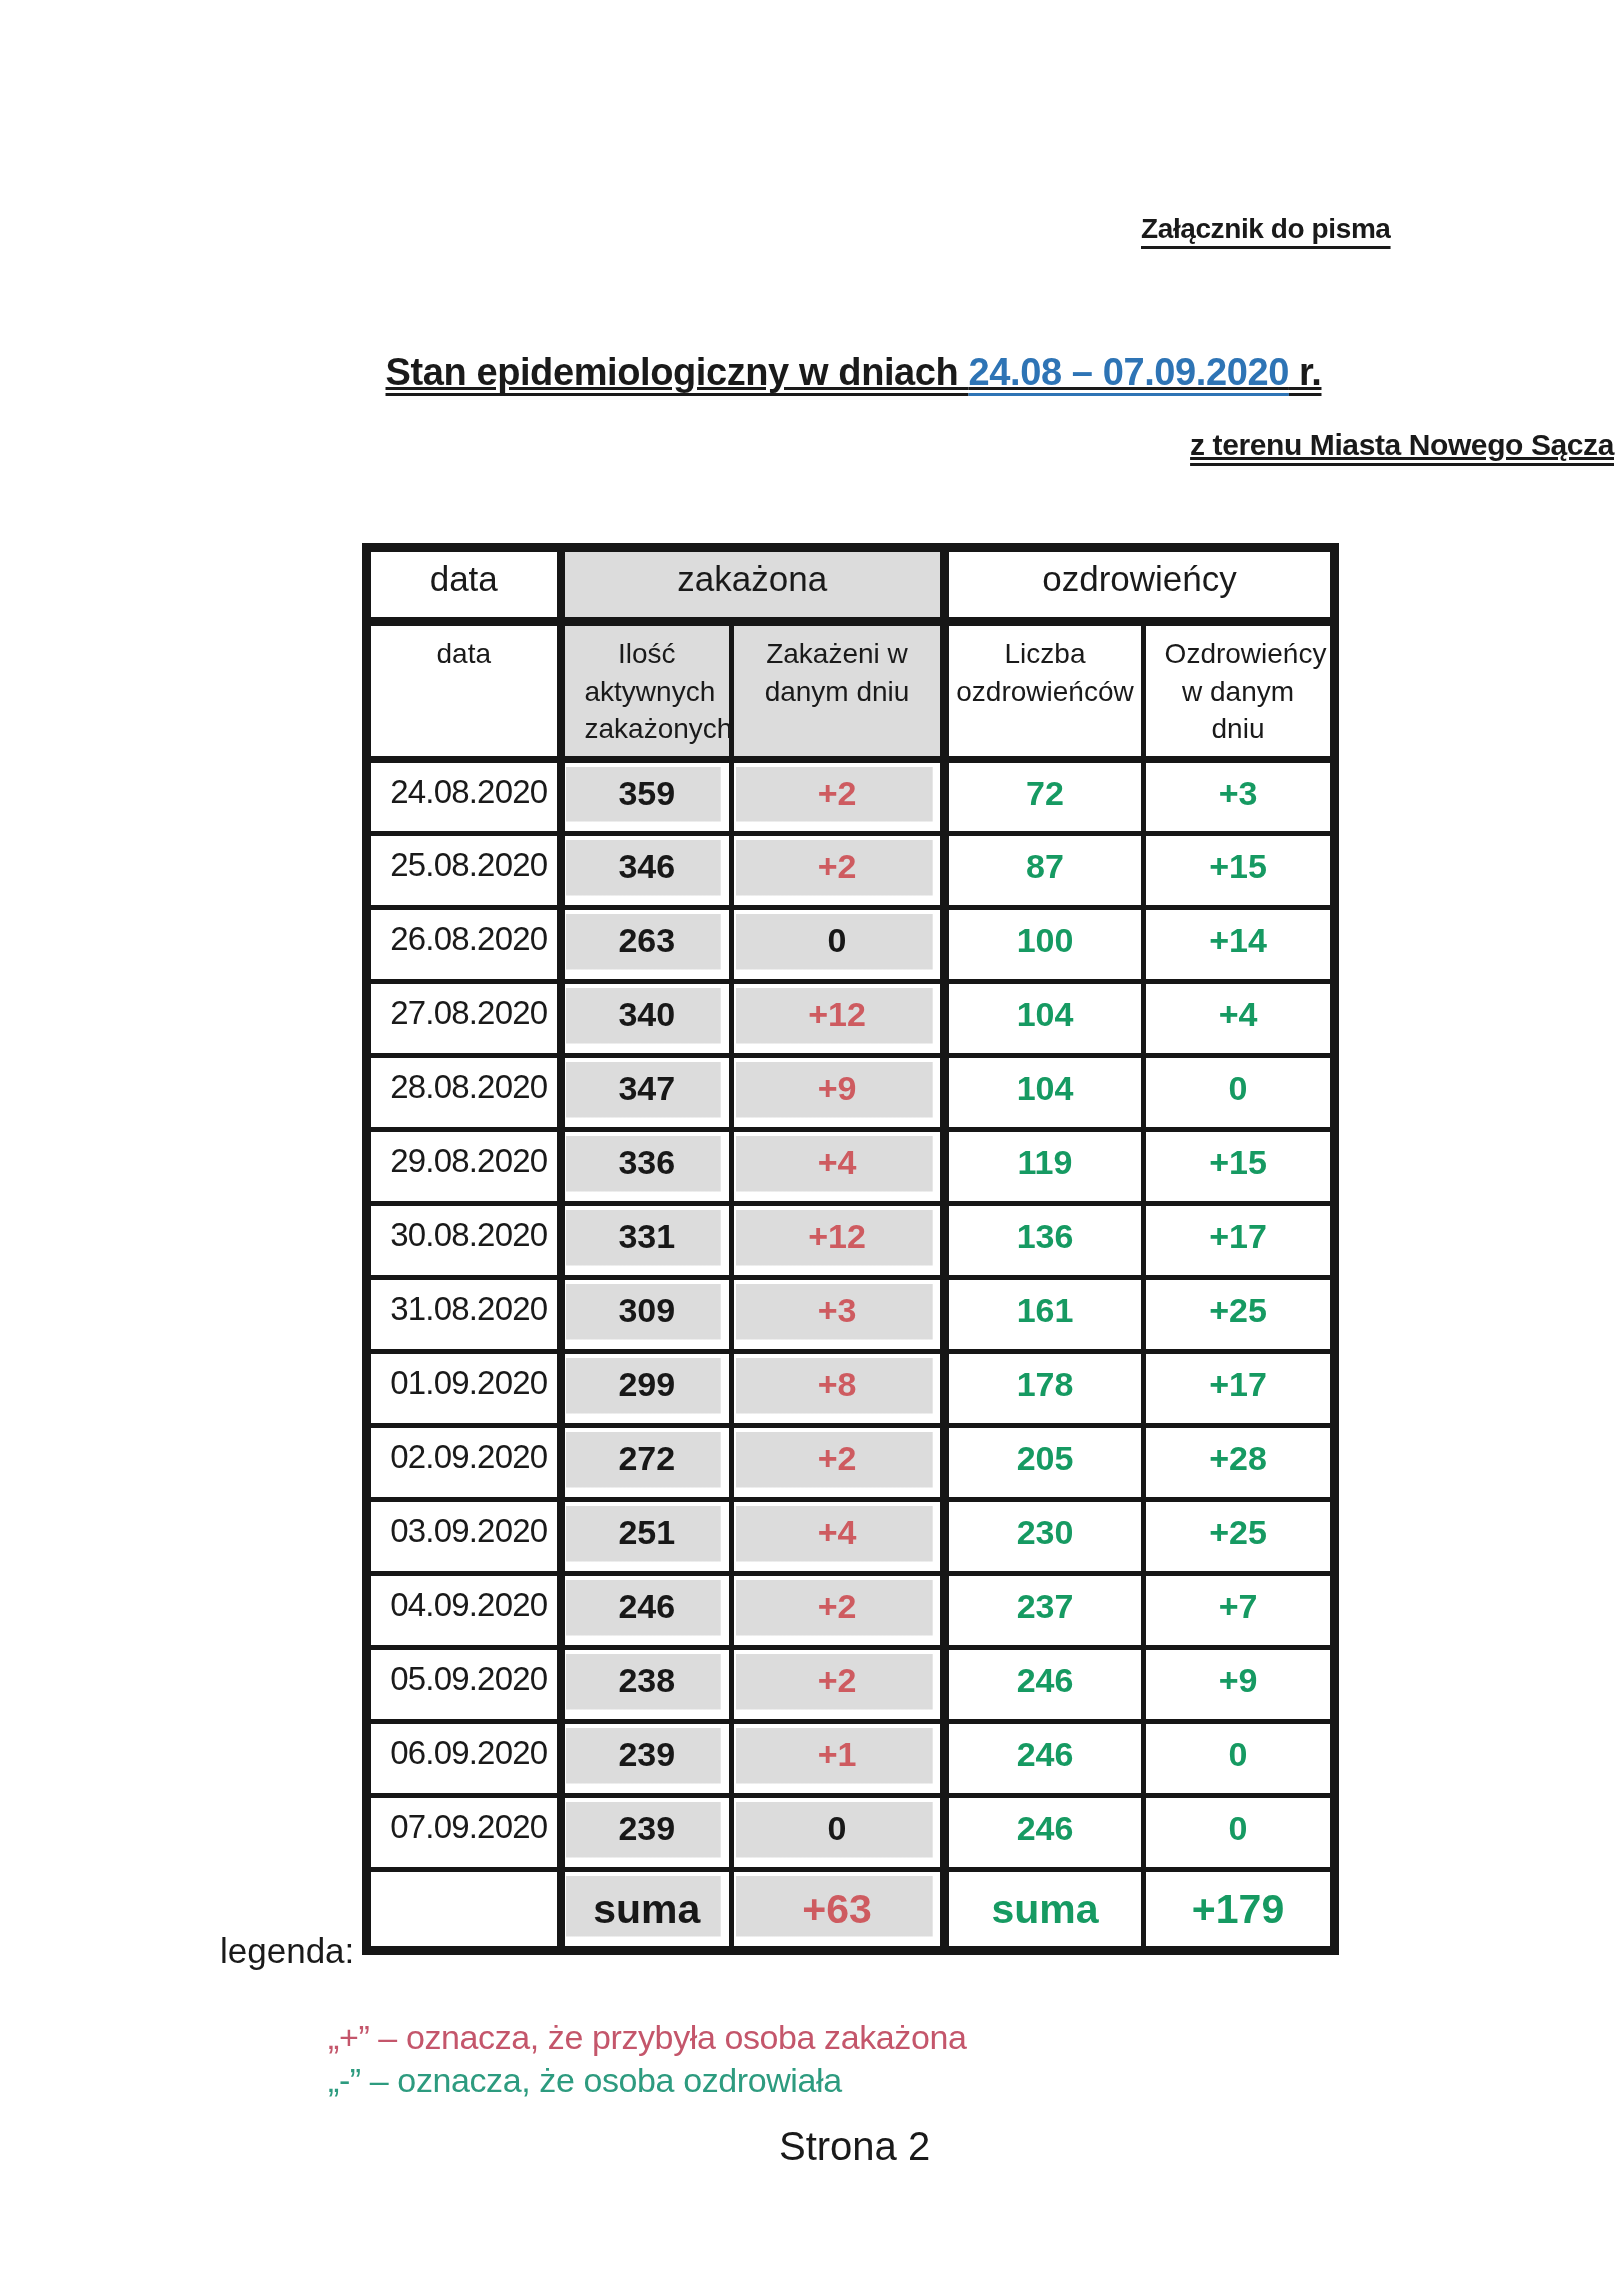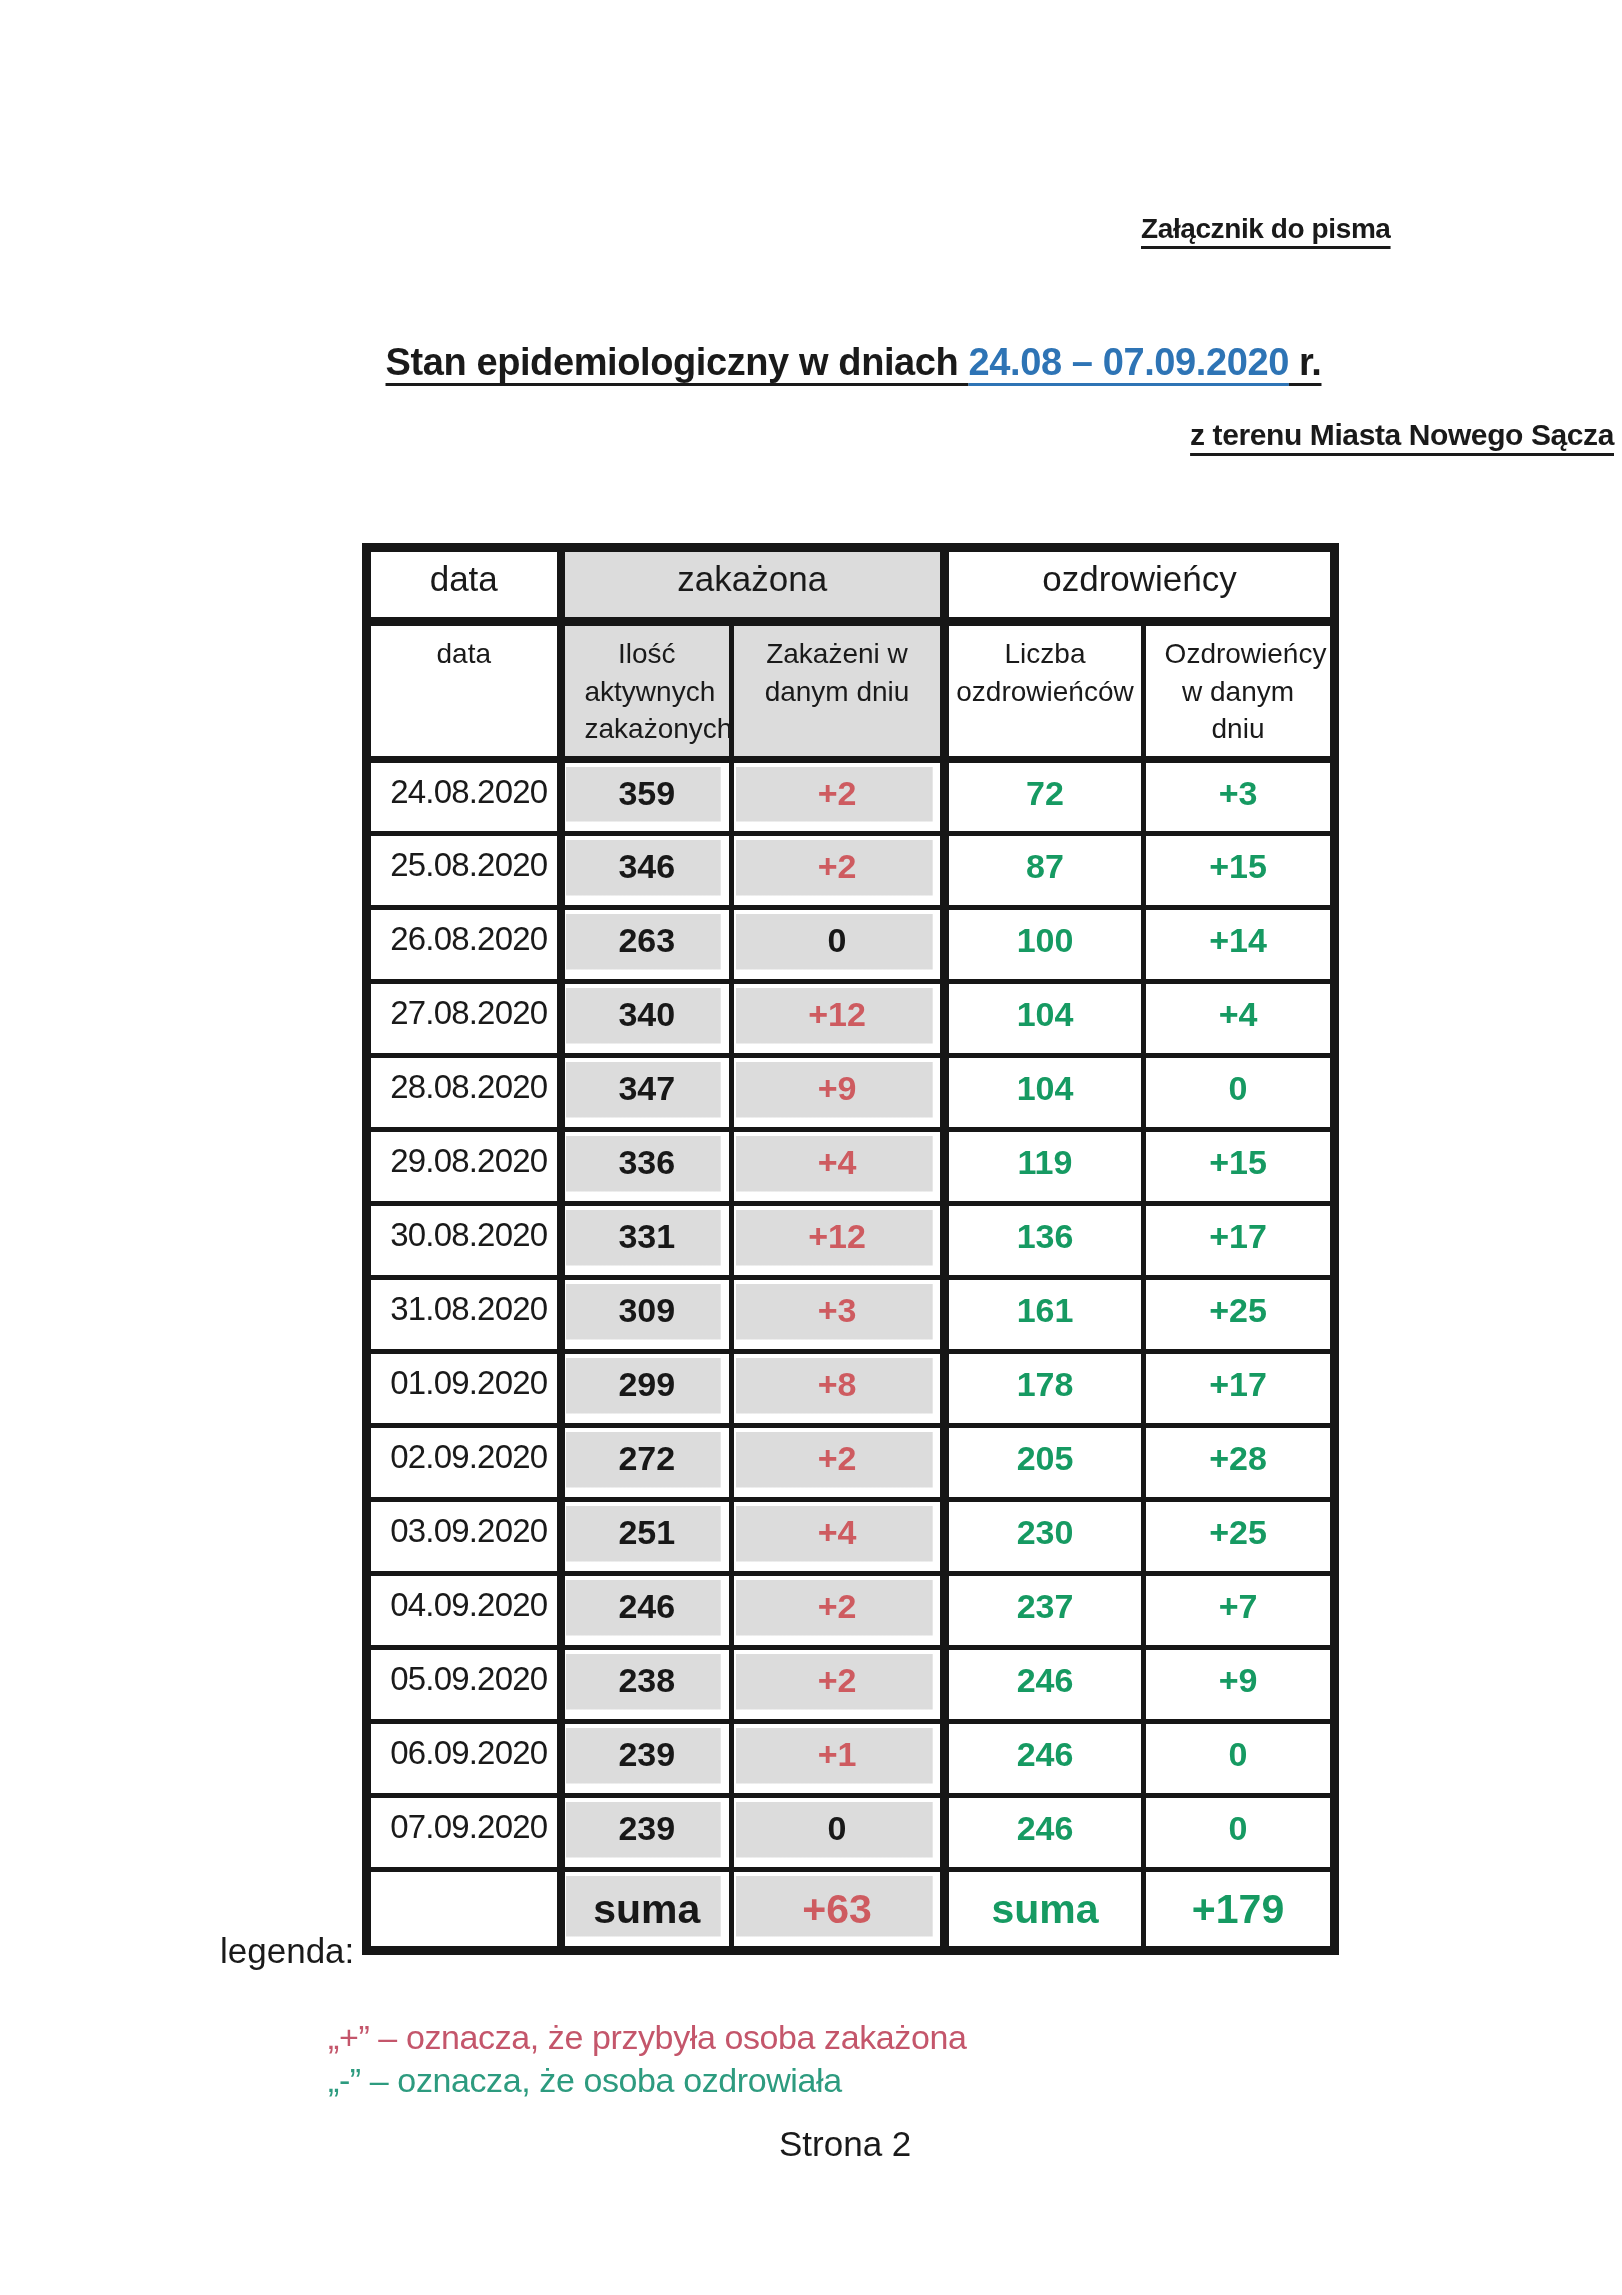--- a/index.html
+++ b/index.html
@@ -22,22 +22,23 @@
     top: 213px; left: 1141px;
     font-size: 28px;
     font-weight: 700;
     text-decoration: underline;
     text-decoration-thickness: 3.4px;
     text-underline-offset: 7.6px;
     letter-spacing: -0.4px;
   }
   .heading {
     position: absolute;
-    top: 341px; left: 93px; width: 1521px;
-    text-align: center;
+    top: 351px; left: 93px; width: 1521px;
+    text-align: center;
+    text-decoration: underline;
   }
   .heading-line1 { font-size: 38px; font-weight: 700; letter-spacing: -0.4px; }
   .heading-line2 {
     font-size: 30px; font-weight: 700; margin-top: 34px; letter-spacing: -0.4px;
     text-decoration: underline; text-decoration-thickness: 3.4px; text-underline-offset: 8.4px; text-align: right;
   }
   .u {
     text-decoration: underline;
     text-decoration-thickness: 3.4px;
     text-underline-offset: 8.4px;
@@ -126,21 +127,21 @@
     background-repeat: no-repeat;
     background-position: 1.7px 4.2px;
     background-size: calc(100% - 9.3px) calc(100% - 13.5px);
   }
 
   
   .legend-label { position: absolute; left: 220px; top: 1931px; font-size: 35px; }
   .legend-item  { position: absolute; left: 328px; font-size: 34px; letter-spacing: -0.4px; }
   .legend-item.li-red   { top: 2018px; color: var(--legend-red); }
   .legend-item.li-green { top: 2061px; color: var(--legend-green); }
-  .page-number { position: absolute; left: 779px; top: 2124px; font-size: 35px; }
+  .page-number { position: absolute; left: 779px; top: 2124px; font-size: 40px; }
 </style>
 </head>
 <body>
 
 <div class="page">
 
   <div class="attachment-title">Załącznik do pisma</div>
 
   <div class="heading">
     <div class="heading-line1"><span class="u">Stan epidemiologiczny w dniach </span><span class="u blue">24.08 – 07.09.2020</span><span class="u"> r.</span></div>

